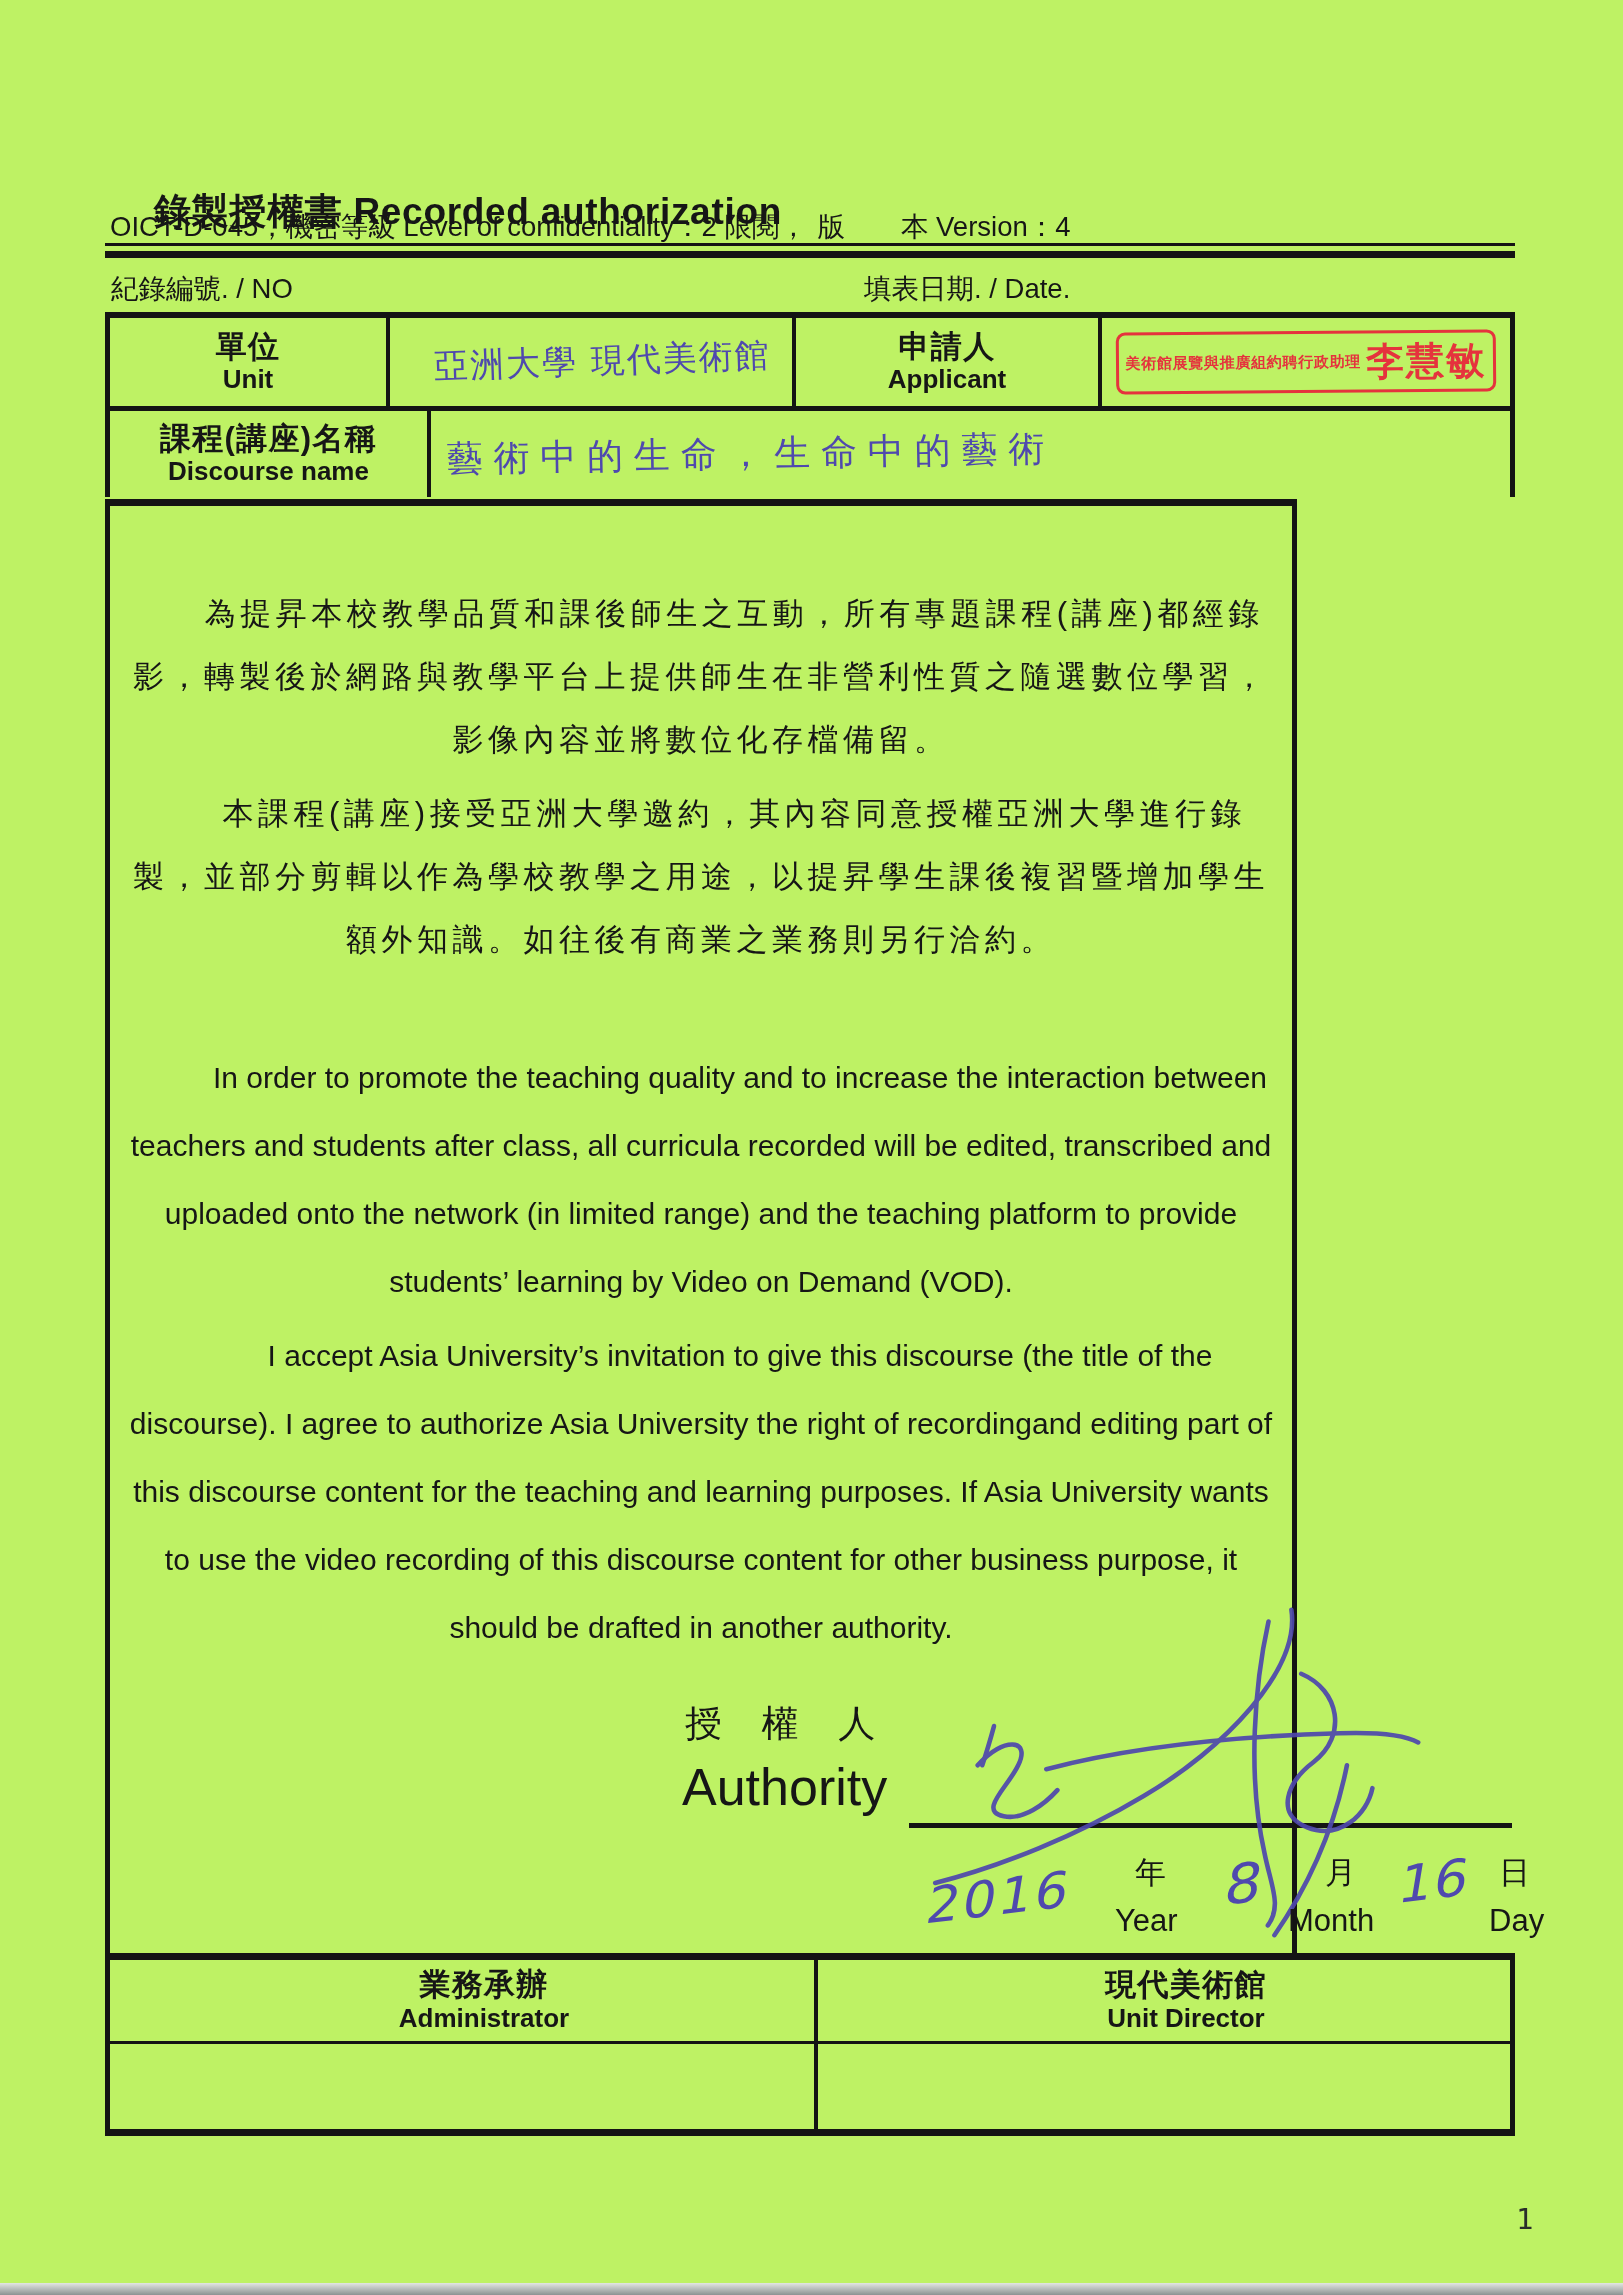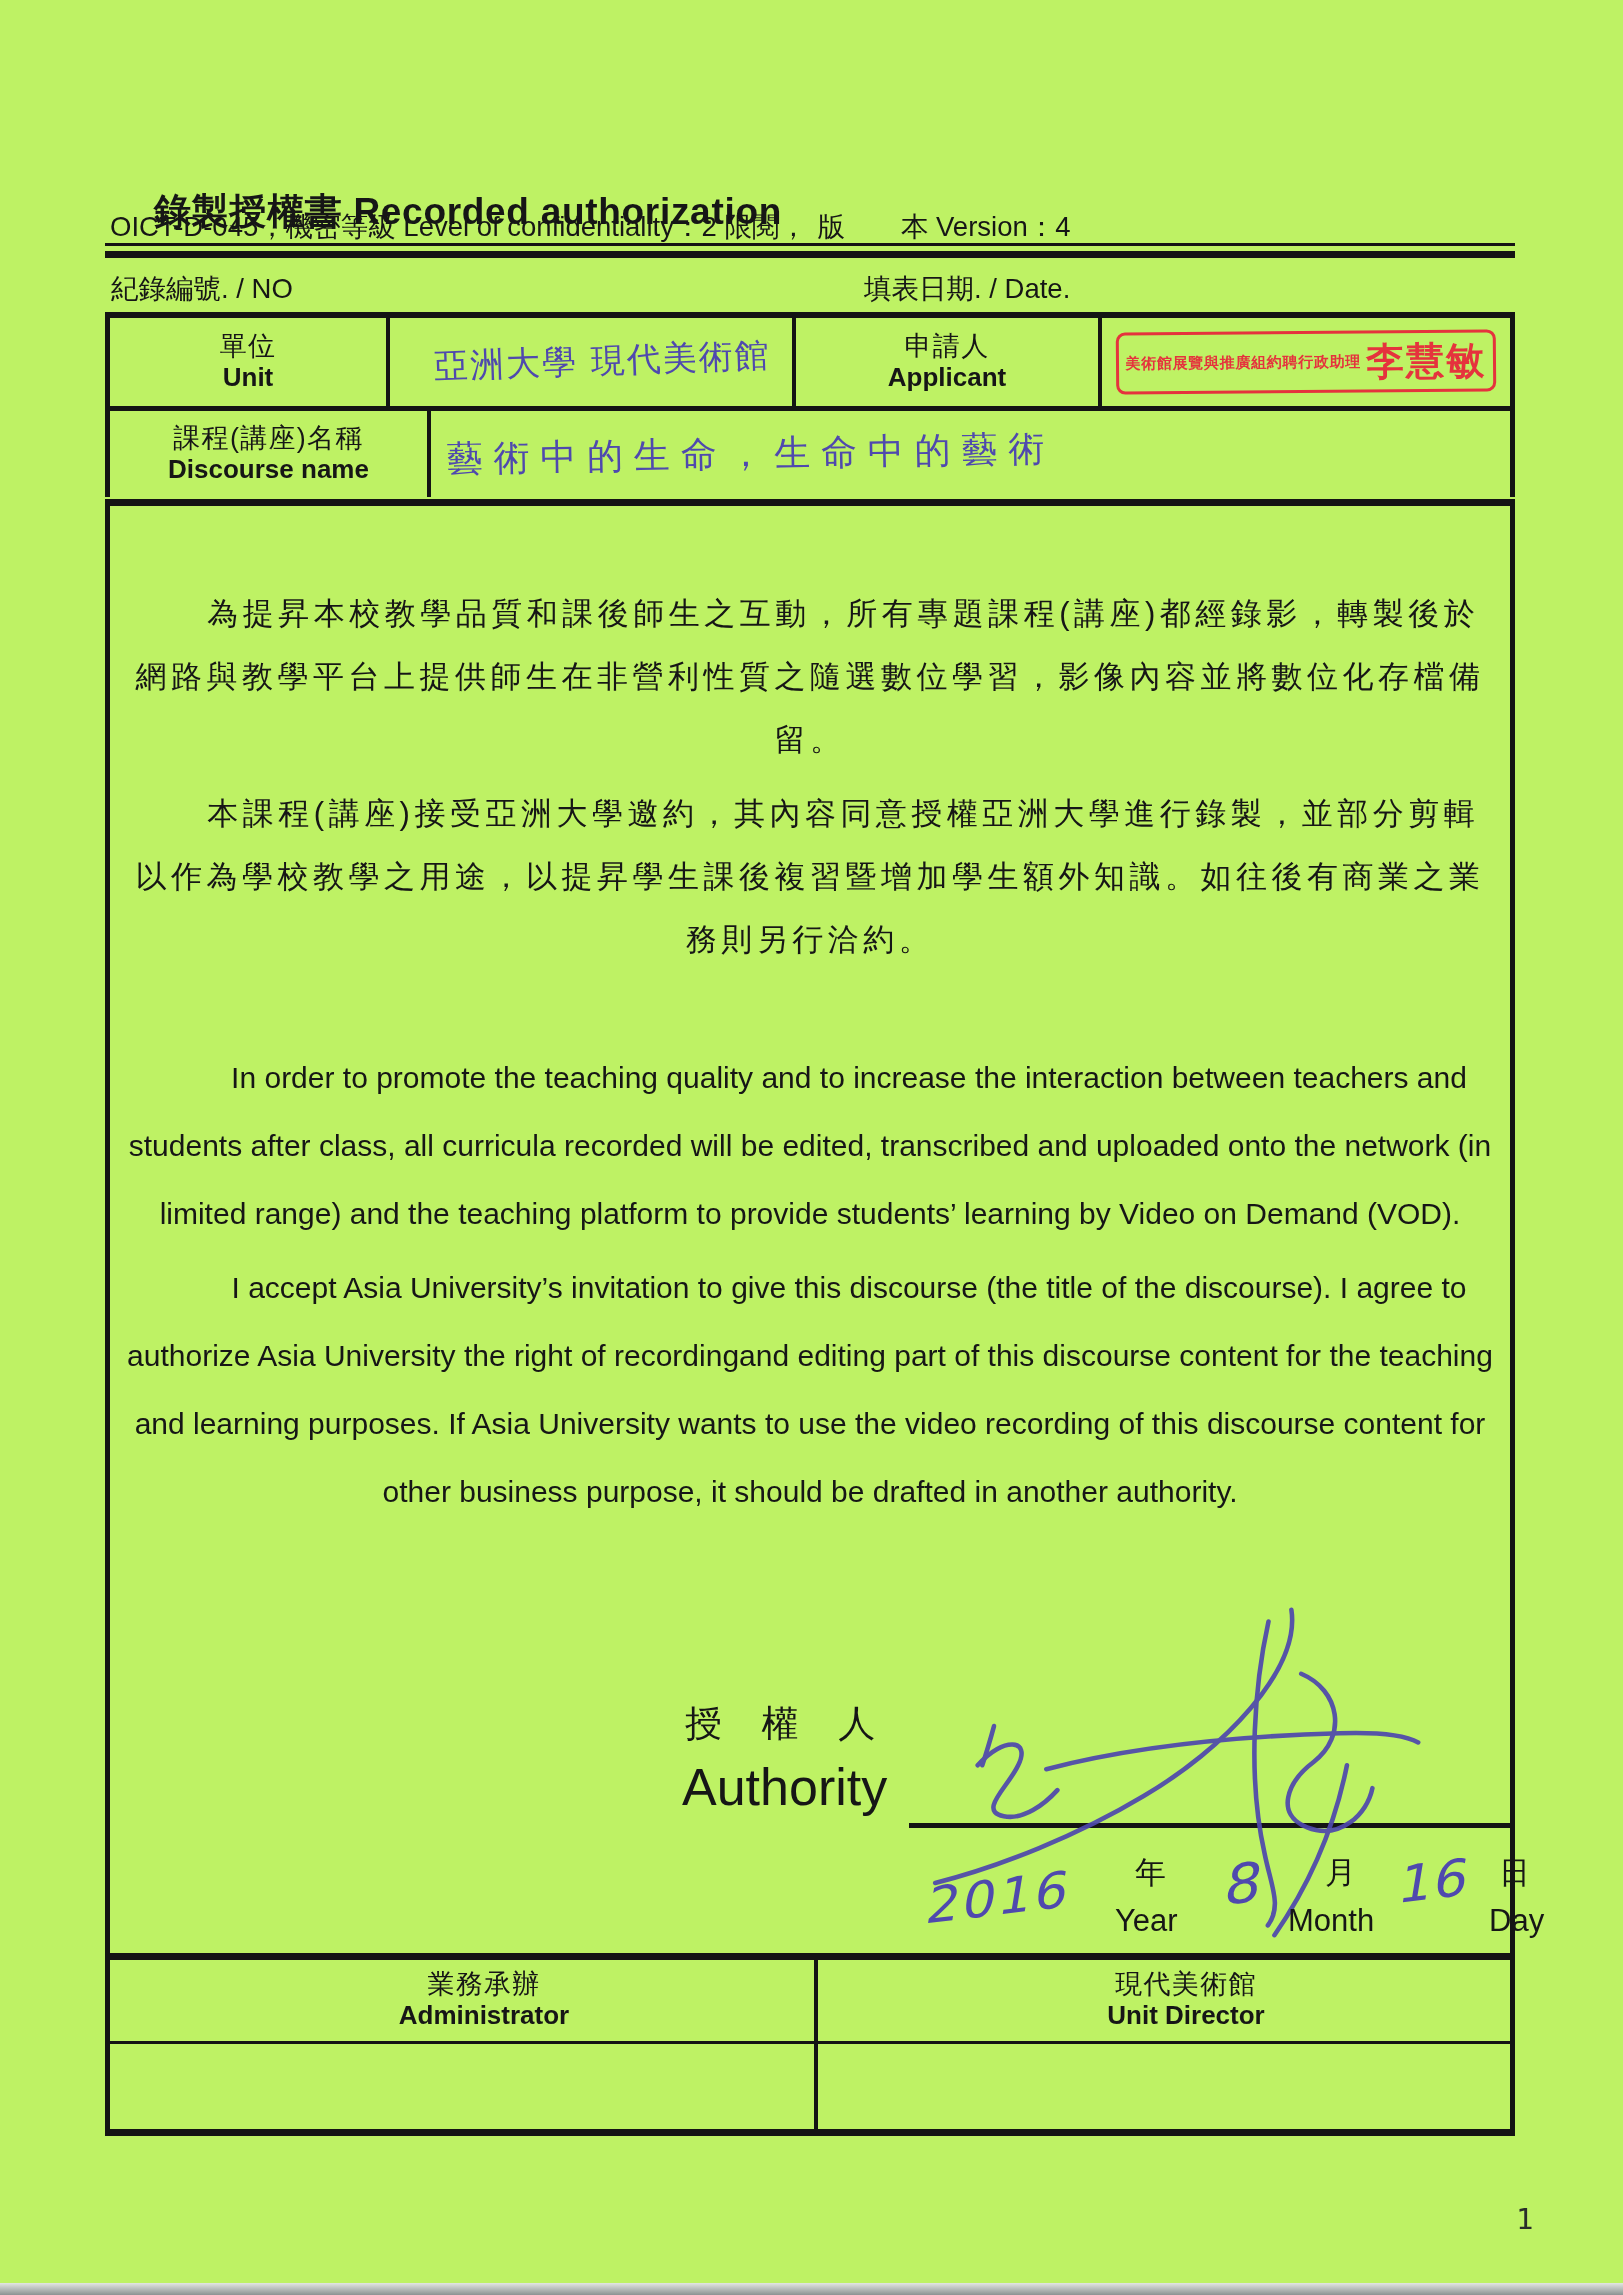--- a/index.html
+++ b/index.html
@@ -23,36 +23,36 @@
   .meta-row-label{top:271px;font-size:27.5px;}
   .record-no{left:111px;}
   .fill-date{left:864px;}
 
   
   .info-table{left:105px;top:312px;width:1410px;box-sizing:border-box;border:5.9px solid #141414;border-top-width:6.5px;border-bottom:none;}
   .it-row1{display:grid;grid-template-columns:280px 406px 306px 1fr;height:88px;border-bottom:5.9px solid #141414;}
   .it-row2{display:grid;grid-template-columns:321px 1fr;height:86px;text-align:center;}
   .cell{display:flex;flex-direction:column;align-items:center;justify-content:center;overflow:visible;}
   .cell.bordered{border-right:4.6px solid #141414;}
-  .lbl-zh{font-size:27px;font-weight:normal;letter-spacing:1.3px;line-height:1.15;}
+  .lbl-zh{font-size:31px;font-weight:bold;letter-spacing:1.3px;line-height:1.15;}
   .lbl-en{font-size:26px;font-weight:bold;line-height:1.2;}
   .hw{color:#4f49ae;font-family:"DejaVu Sans", sans-serif;}
   .hw-unit{align-items:flex-start;justify-content:center;}
   .hw-unit .hw{font-size:34px;letter-spacing:2px;transform:rotate(-2deg);padding-left:44px;white-space:nowrap;}
   .hw-discourse{align-items:flex-start;justify-content:center;}
   .hw-discourse .hw{font-size:36px;letter-spacing:0.3em;transform:rotate(-1deg);padding-left:15.7px;white-space:nowrap;}
 
   
   .stamp{display:flex;align-items:center;gap:5.2px;border:3.9px solid #e5333d;border-radius:9.2px;padding:2.6px 6.5px;color:#e5333d;transform:rotate(-0.5deg);background:rgba(255,255,255,0);}
   .stamp-small{display:flex;flex-direction:row;line-height:1.12;}
   .stamp-small span{font-size:15px;font-weight:bold;letter-spacing:0.7px;white-space:nowrap;}
   .stamp-name{font-size:38px;font-weight:bold;letter-spacing:2px;white-space:nowrap;}
 
   
-  .main-box{left:105px;top:499px;width:1410px;height:1454px;box-sizing:border-box;
+  .main-box{left:105px;top:499px;width:1192px;height:1454px;box-sizing:border-box;
     border:5.9px solid #141414;border-top-width:7.9px;border-bottom:none;position:absolute;}
   .main-box p{margin:0;padding:0 14.4px;text-align:center;}
   .zh-para{font-size:31px;line-height:63px;letter-spacing:0.145em;text-indent:2.15em;text-align:justify;}
   .p-zh1{margin-top:76px !important;}
   .p-zh2{margin-top:10.5px !important;}
   .en-para{font-size:30px;line-height:68px;text-indent:2.6em;letter-spacing:0;}
   .p-en1{margin-top:73px !important;}
   .p-en2{margin-top:6.5px !important;}
 
   

